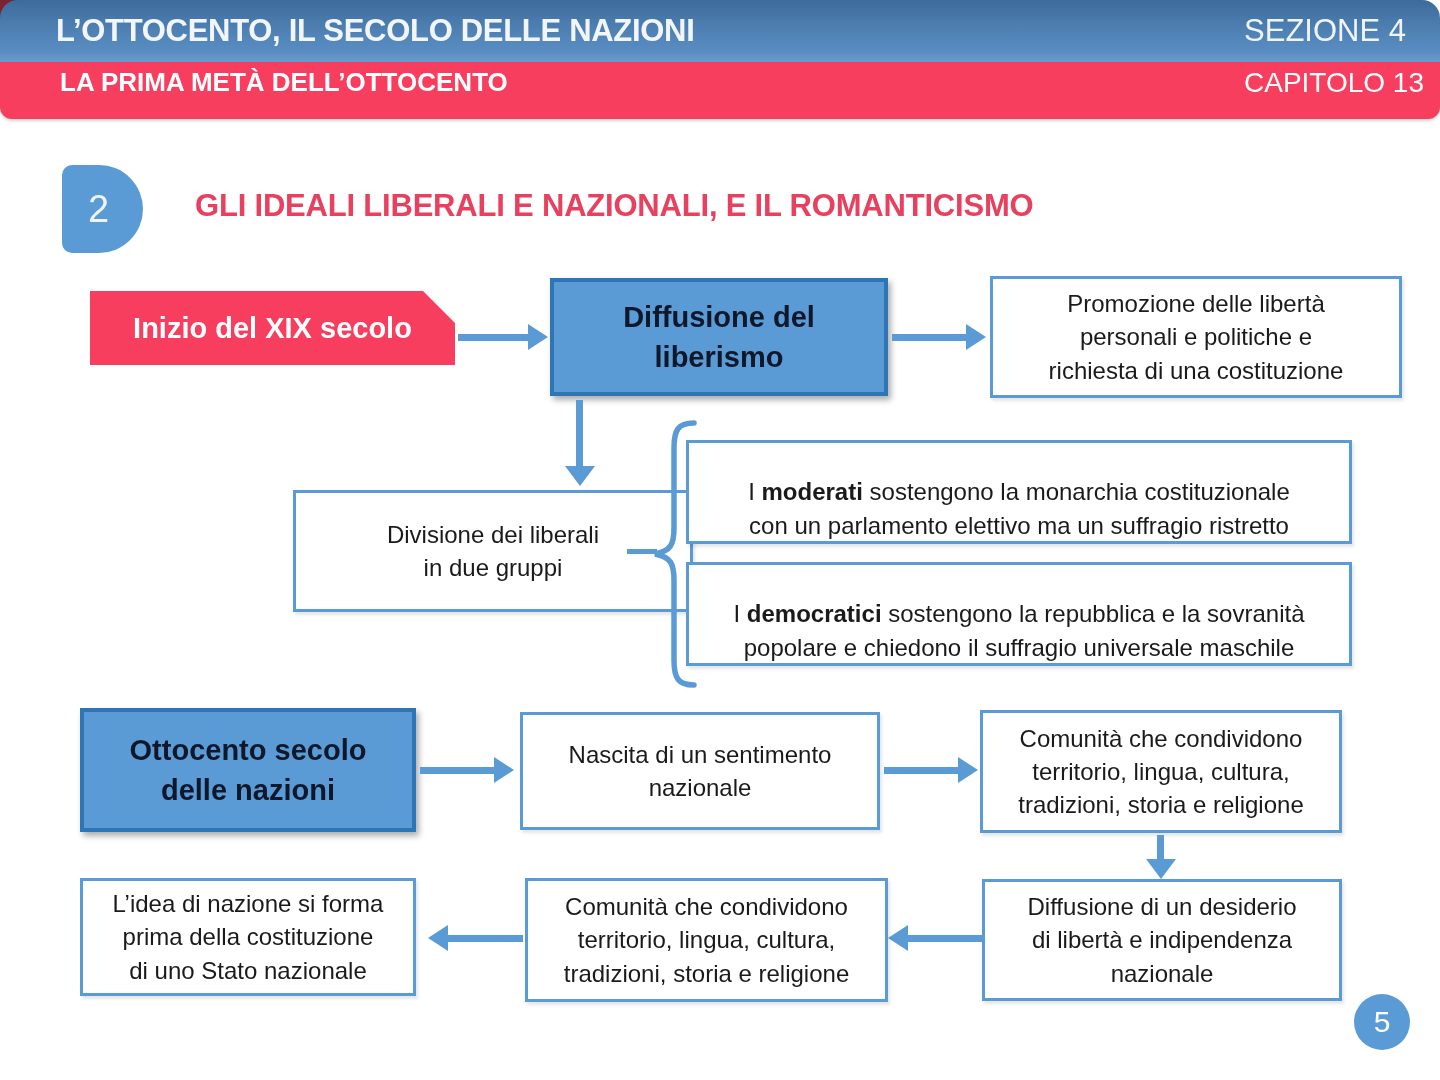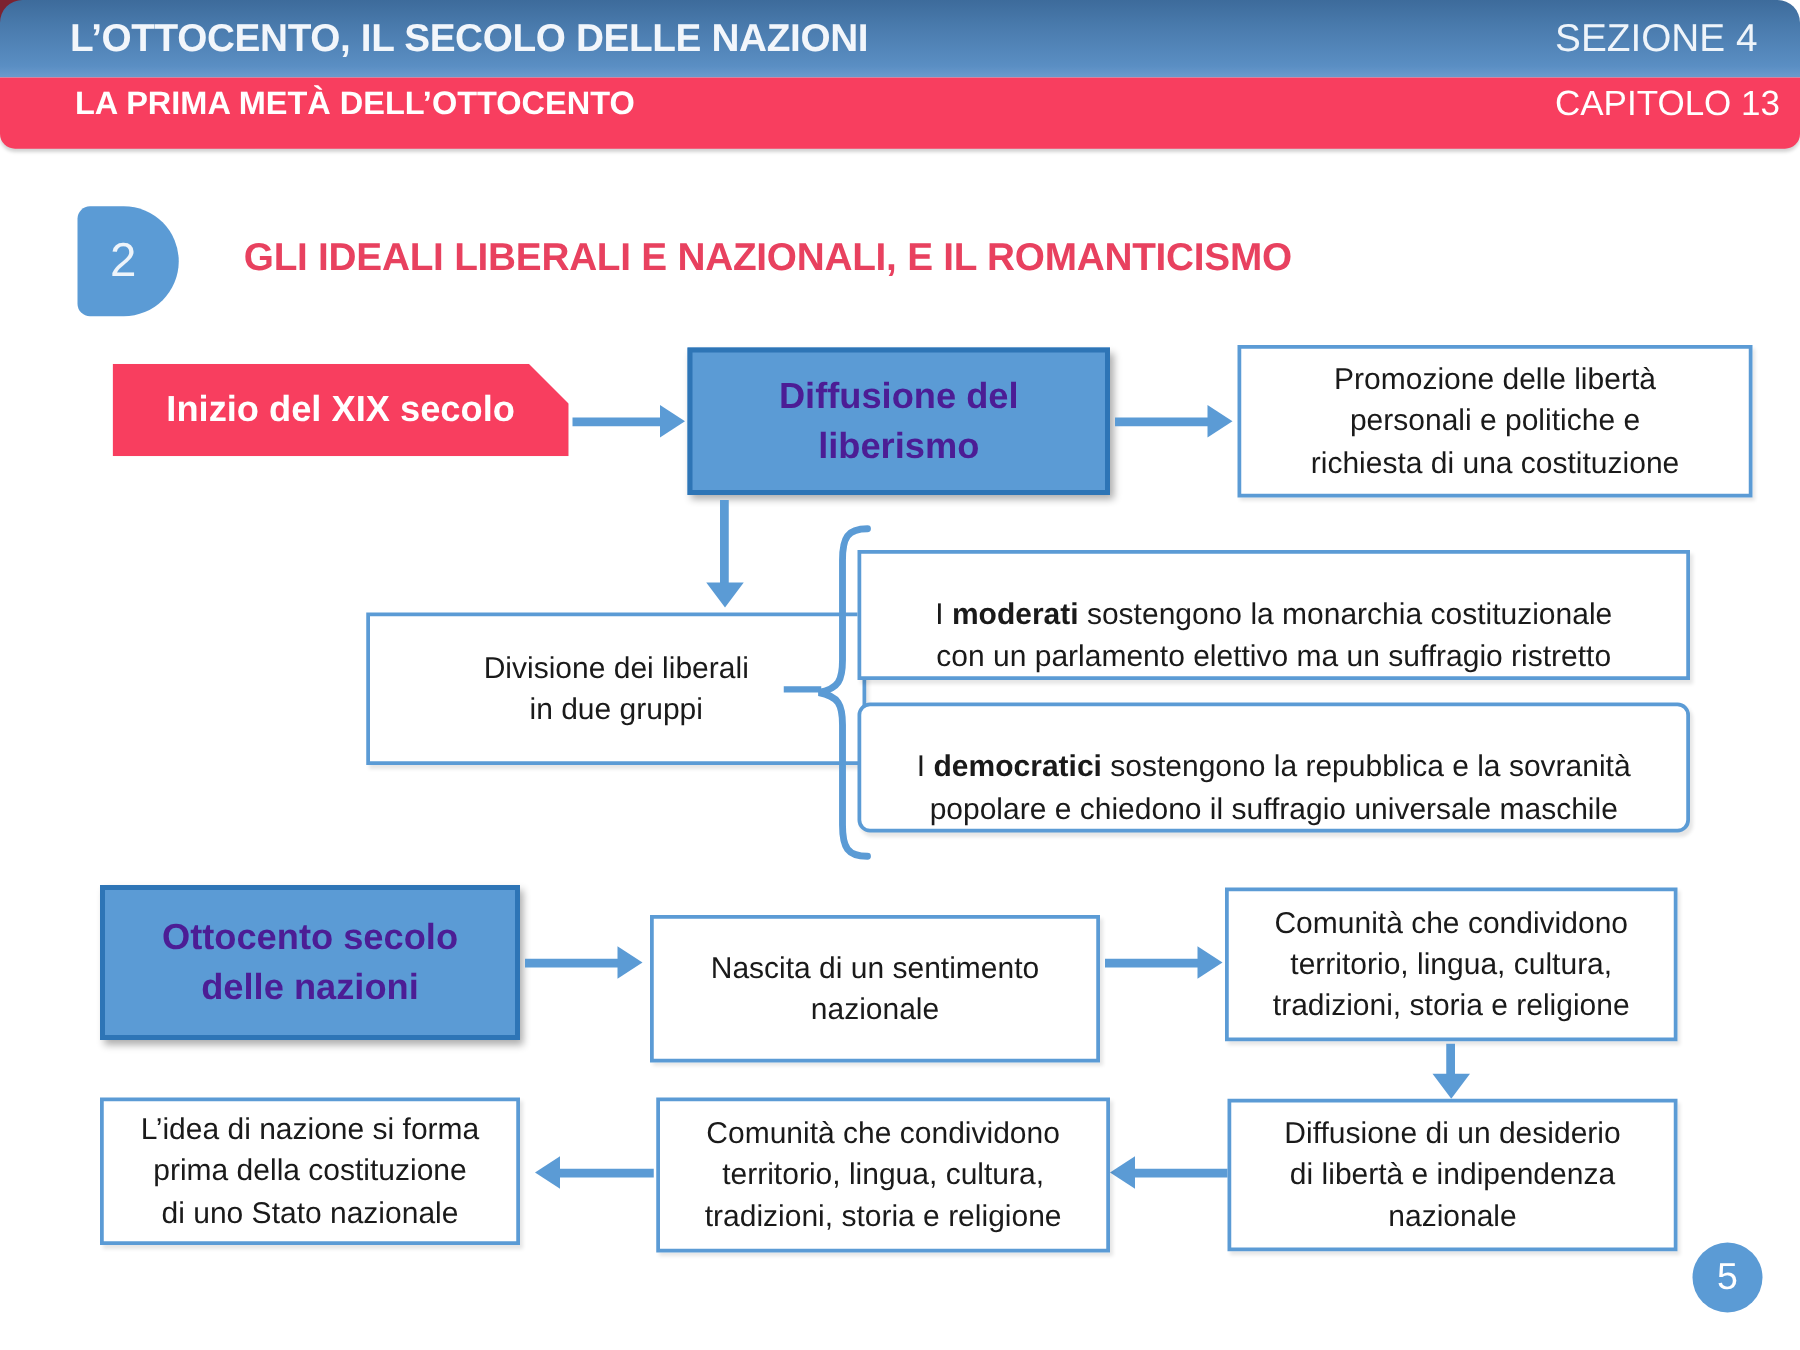--- a/index.html
+++ b/index.html
@@ -44,21 +44,21 @@
   .bx{
     position:absolute;box-sizing:border-box;
     display:flex;align-items:center;justify-content:center;
     text-align:center;white-space:pre-line;line-height:1.38;
   }
   .bx-white{
     background:#ffffff;border:3px solid #5b9bd5;color:#1a1a1a;font-size:24px;
     box-shadow:2px 3px 3px rgba(0,0,0,0.10);
   }
   .bx-blue{
-    background:#5b9bd5;border:4px solid #2e75b6;color:#4c1d95;
+    background:#5b9bd5;border:4px solid #2e75b6;color:#0f172a;
     font-size:29px;font-weight:bold;
     box-shadow:3px 4px 6px rgba(0,0,0,0.32);
     text-align:center;
   }
   .bx-pink{
     background:#f83e5f;color:#ffffff;font-size:29px;font-weight:bold;
     clip-path:polygon(0 0,calc(100% - 32px) 0,100% 32px,100% 100%,0 100%);
     filter:drop-shadow(3px 4px 3px rgba(0,0,0,0.28));
   }
   
@@ -128,32 +128,32 @@
   <div class="connector" style="left:627px;top:549px;width:30px;height:5px;"></div>
   <svg class="brace" style="left:648px;top:418px;" width="50" height="272" viewBox="0 0 50 272">
     <path d="M 46 5 C 30 5 26 12 26 30 L 26 110 C 26 126 23 133 7 136 C 23 139 26 146 26 162 L 26 242 C 26 260 30 267 46 267" stroke="#5b9bd5" stroke-width="5.5" fill="none" stroke-linecap="round"></path>
   </svg>
 
   <div class="bx bx-white" style="left:686px;top:440px;width:666px;height:104px;"><span>
     <span>I </span><b>moderati</b><span> sostengono la monarchia costituzionale
 con un parlamento elettivo ma un suffragio ristretto</span>
   </span></div>
 
-  <div class="bx bx-white" style="left:686px;top:562px;width:666px;height:104px;border-radius:10px;"><span>
+  <div class="bx bx-white" style="left:686px;top:562px;width:666px;height:104px;"><span>
     <span>I </span><b>democratici</b><span> sostengono la repubblica e la sovranità
 popolare e chiedono il suffragio universale maschile</span>
   </span></div>
 
   <div class="bx bx-blue" style="left:80px;top:708px;width:336px;height:124px;">Ottocento secolo
 delle nazioni</div>
   <div class="arrow ar-right" style="left:420px;top:757px;width:94px;">
       <div class="shaft"></div>
       <div class="head"></div>
     </div>
-  <div class="bx bx-white" style="left:520px;top:712px;width:360px;height:118px;margin-top:20px;">Nascita di un sentimento
+  <div class="bx bx-white" style="left:520px;top:712px;width:360px;height:118px;">Nascita di un sentimento
 nazionale</div>
   <div class="arrow ar-right" style="left:884px;top:757px;width:94px;">
       <div class="shaft"></div>
       <div class="head"></div>
     </div>
   <div class="bx bx-white" style="left:980px;top:710px;width:362px;height:123px;">Comunità che condividono
 territorio, lingua, cultura,
 tradizioni, storia e religione</div>
 
   <div class="arrow ar-down" style="left:1146px;top:835px;height:44px;">

